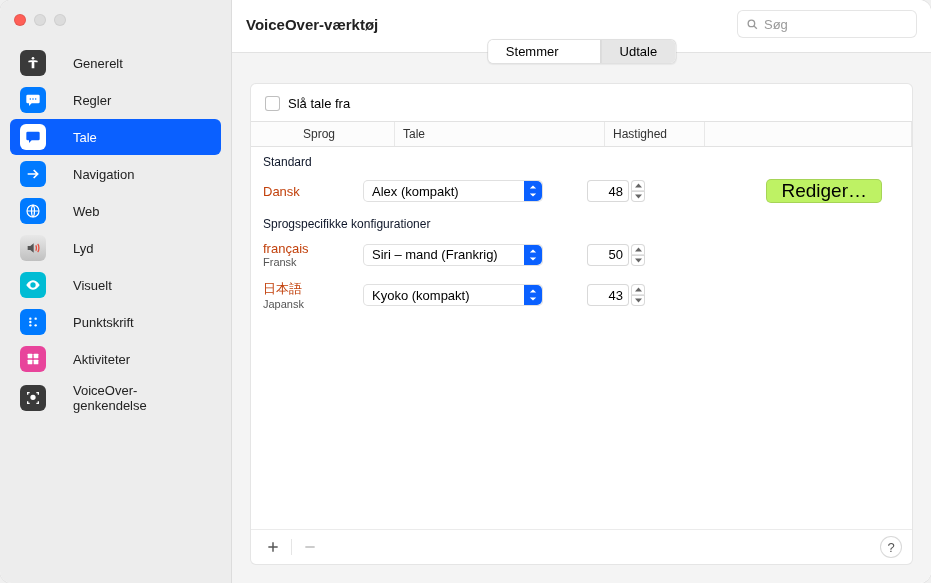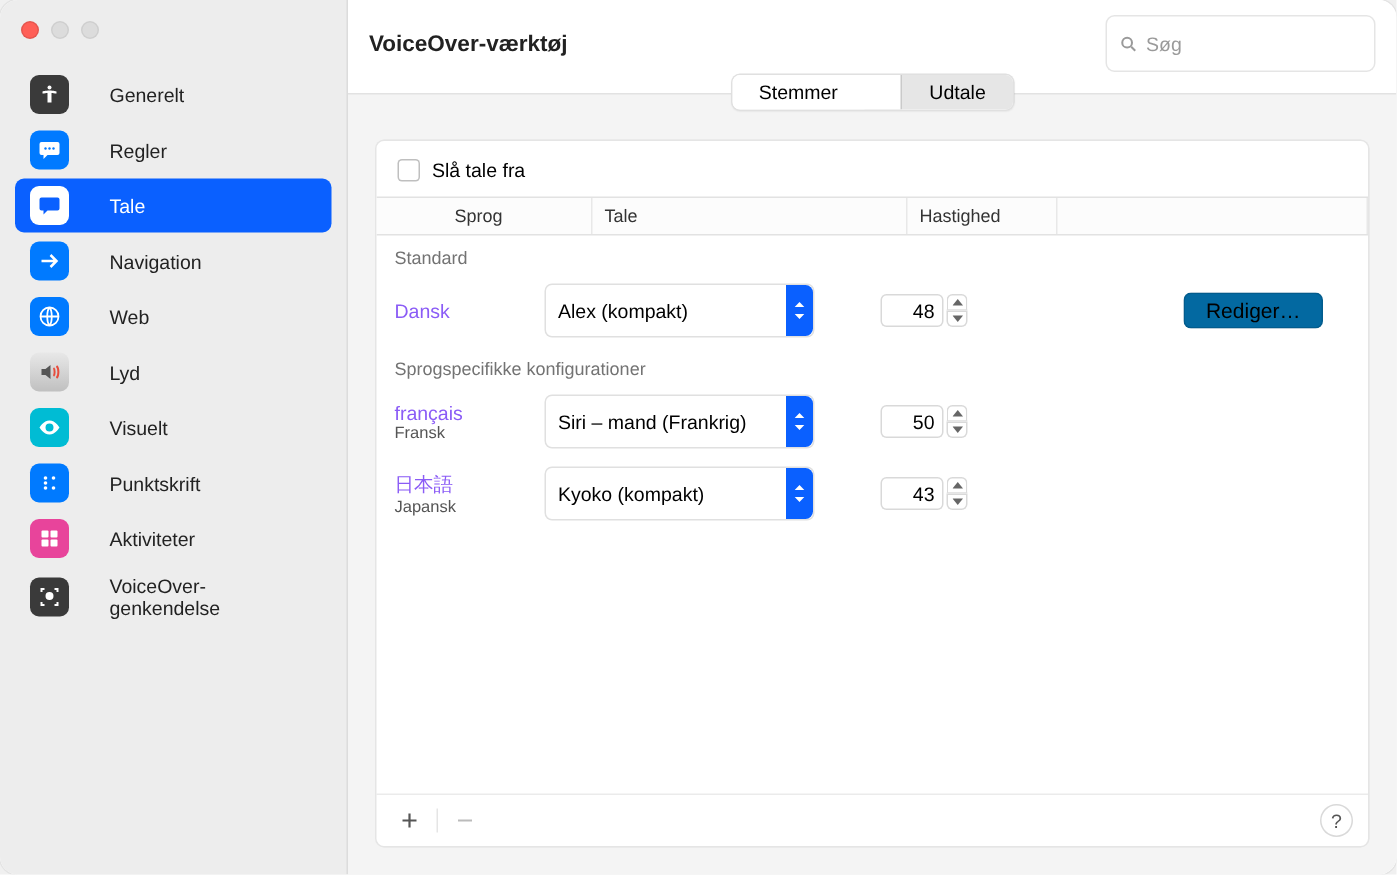--- a/index.html
+++ b/index.html
@@ -90,21 +90,21 @@
       gap: 10px;
     }
     .title {
       font-size: 15px;
       font-weight: 700;
       color: #222;
       flex: 1;
     }
     .search-box {
       width: 180px;
-      height: 38px;
+      height: 28px;
       border: 1px solid rgba(0,0,0,0.1);
       border-radius: 6px;
       display: flex;
       align-items: center;
       padding: 0 8px;
       gap: 5px;
       color: #9a9a9a;
       font-size: 13px;
       background: #fff;
     }
@@ -181,45 +181,45 @@
       padding: 5px 8px;
       border-right: 1px solid rgba(0,0,0,0.08);
     }
     .th-lang { width: 100px; margin-left: 44px; }
     .th-voice { width: 210px; flex-shrink:0;}
     .th-speed { width: 100px; }
     .th-rest { flex: 1; border-right: none; }
 
     .section-label {
       font-size: 12px;
-      color: #737373;
+      color: #0f172a;
       padding: 8px 12px 4px 12px;
     }
     .lang-row {
       display: flex;
       align-items: center;
       padding: 6px 12px;
       gap: 0;
     }
     .lang-name-col {
       width: 100px;
       display: flex;
       flex-direction: column;
       justify-content: center;
     }
-    .lang-name { font-size: 13px; color: #8b5cf6; }
+    .lang-name { font-size: 13px; color: #c2410c; }
     .lang-sub { font-size: 11px; color: #555; }
     .voice-col { width: 210px; }
     .speed-col { width: 100px; display:flex; align-items:center; gap:2px; padding-left: 14px;}
     .rest-col { flex: 1; display: flex; justify-content: flex-end; padding-right: 18px; }
 
     .dropdown {
       display: flex;
       align-items: center;
-      height: 36px;
+      height: 22px;
       border: 1px solid rgba(0,0,0,0.12);
       border-radius: 5px;
       font-size: 13px;
       background: #fff;
       width: 180px;
       cursor: default;
     }
     .dropdown .dd-text {
       flex: 1;
       padding: 0 8px;
@@ -269,22 +269,22 @@
     }
     .stepper-btn:first-child { border-radius: 4px 4px 0 0; border-bottom: 0.5px solid rgba(0,0,0,0.1);}
     .stepper-btn:last-child { border-radius: 0 0 4px 4px; }
     .stepper-btn svg { width: 7px; height: 5px; }
 
     .edit-btn {
       height: 24px;
       padding: 0 14px;
       border: 1px solid rgba(0,0,0,0.12);
       border-radius: 5px;
-      font-size: 14px;
-      background: #0369a1;
+      font-size: 19px;
+      background: #bef264;
       display: flex;
       align-items: center;
       cursor: default;
     }
 
     .panel-footer {
       margin-top: auto;
       border-top: 1px solid rgba(0,0,0,0.08);
       padding: 6px 10px;
       display: flex;

